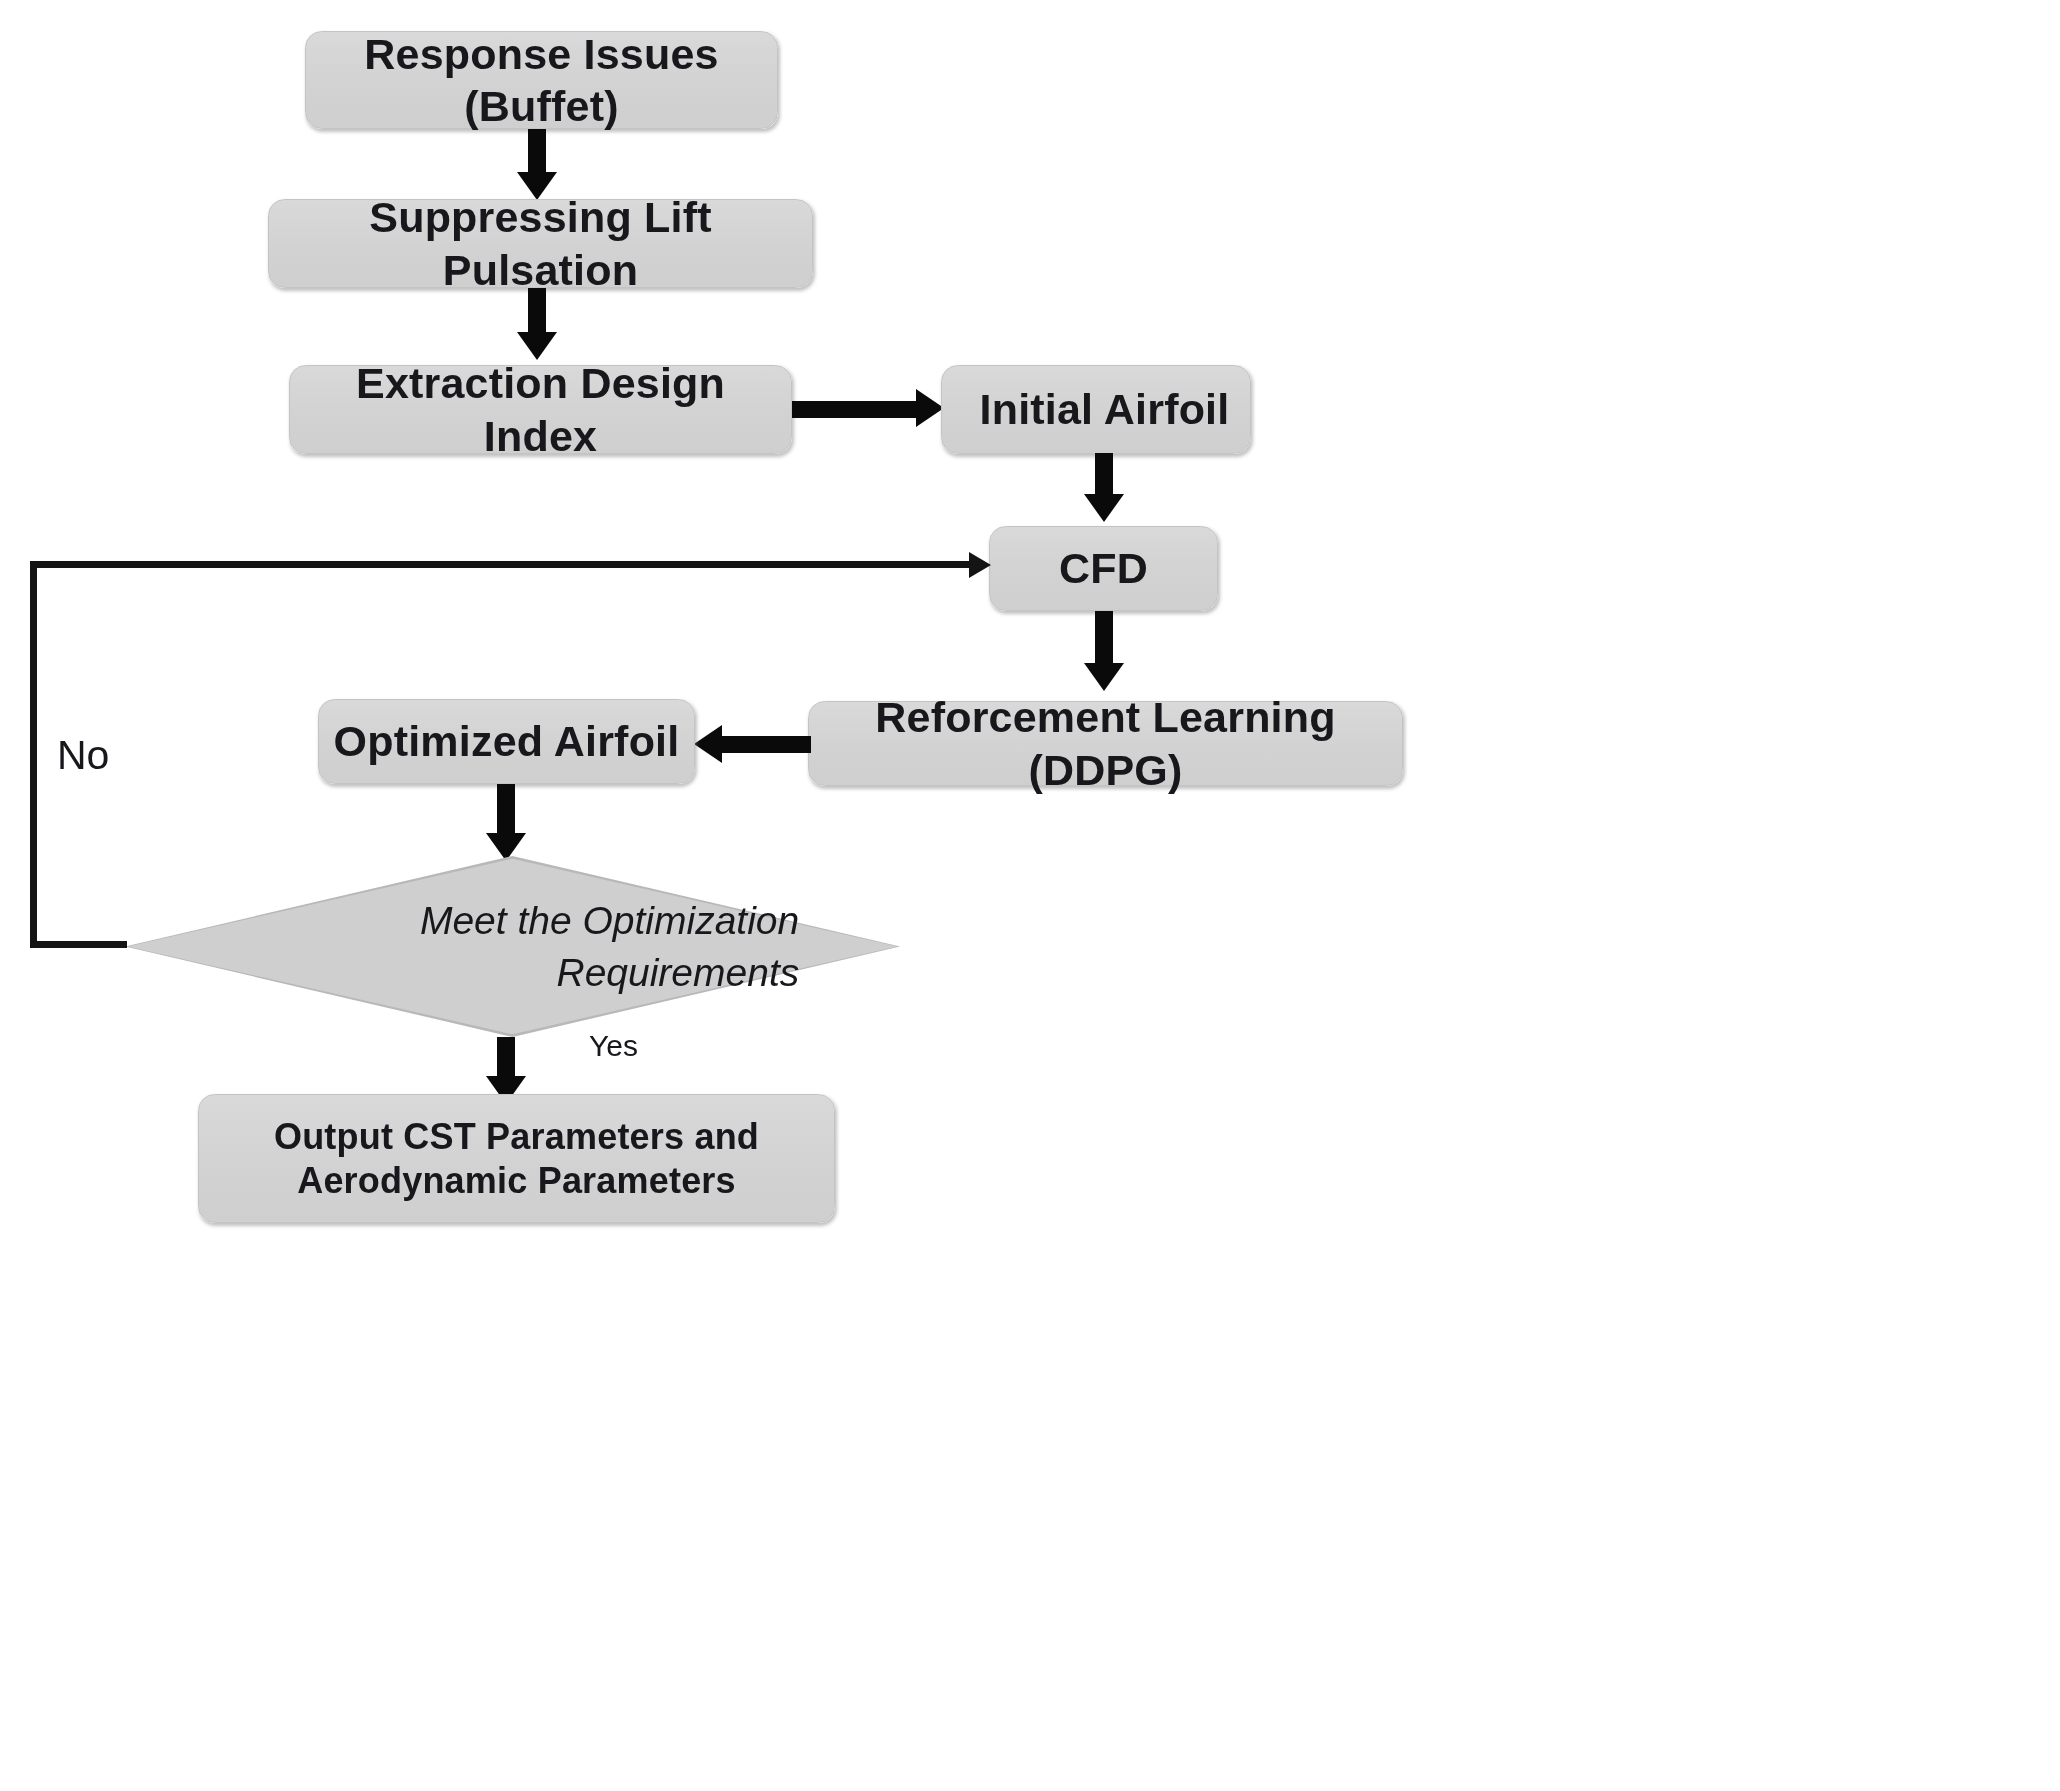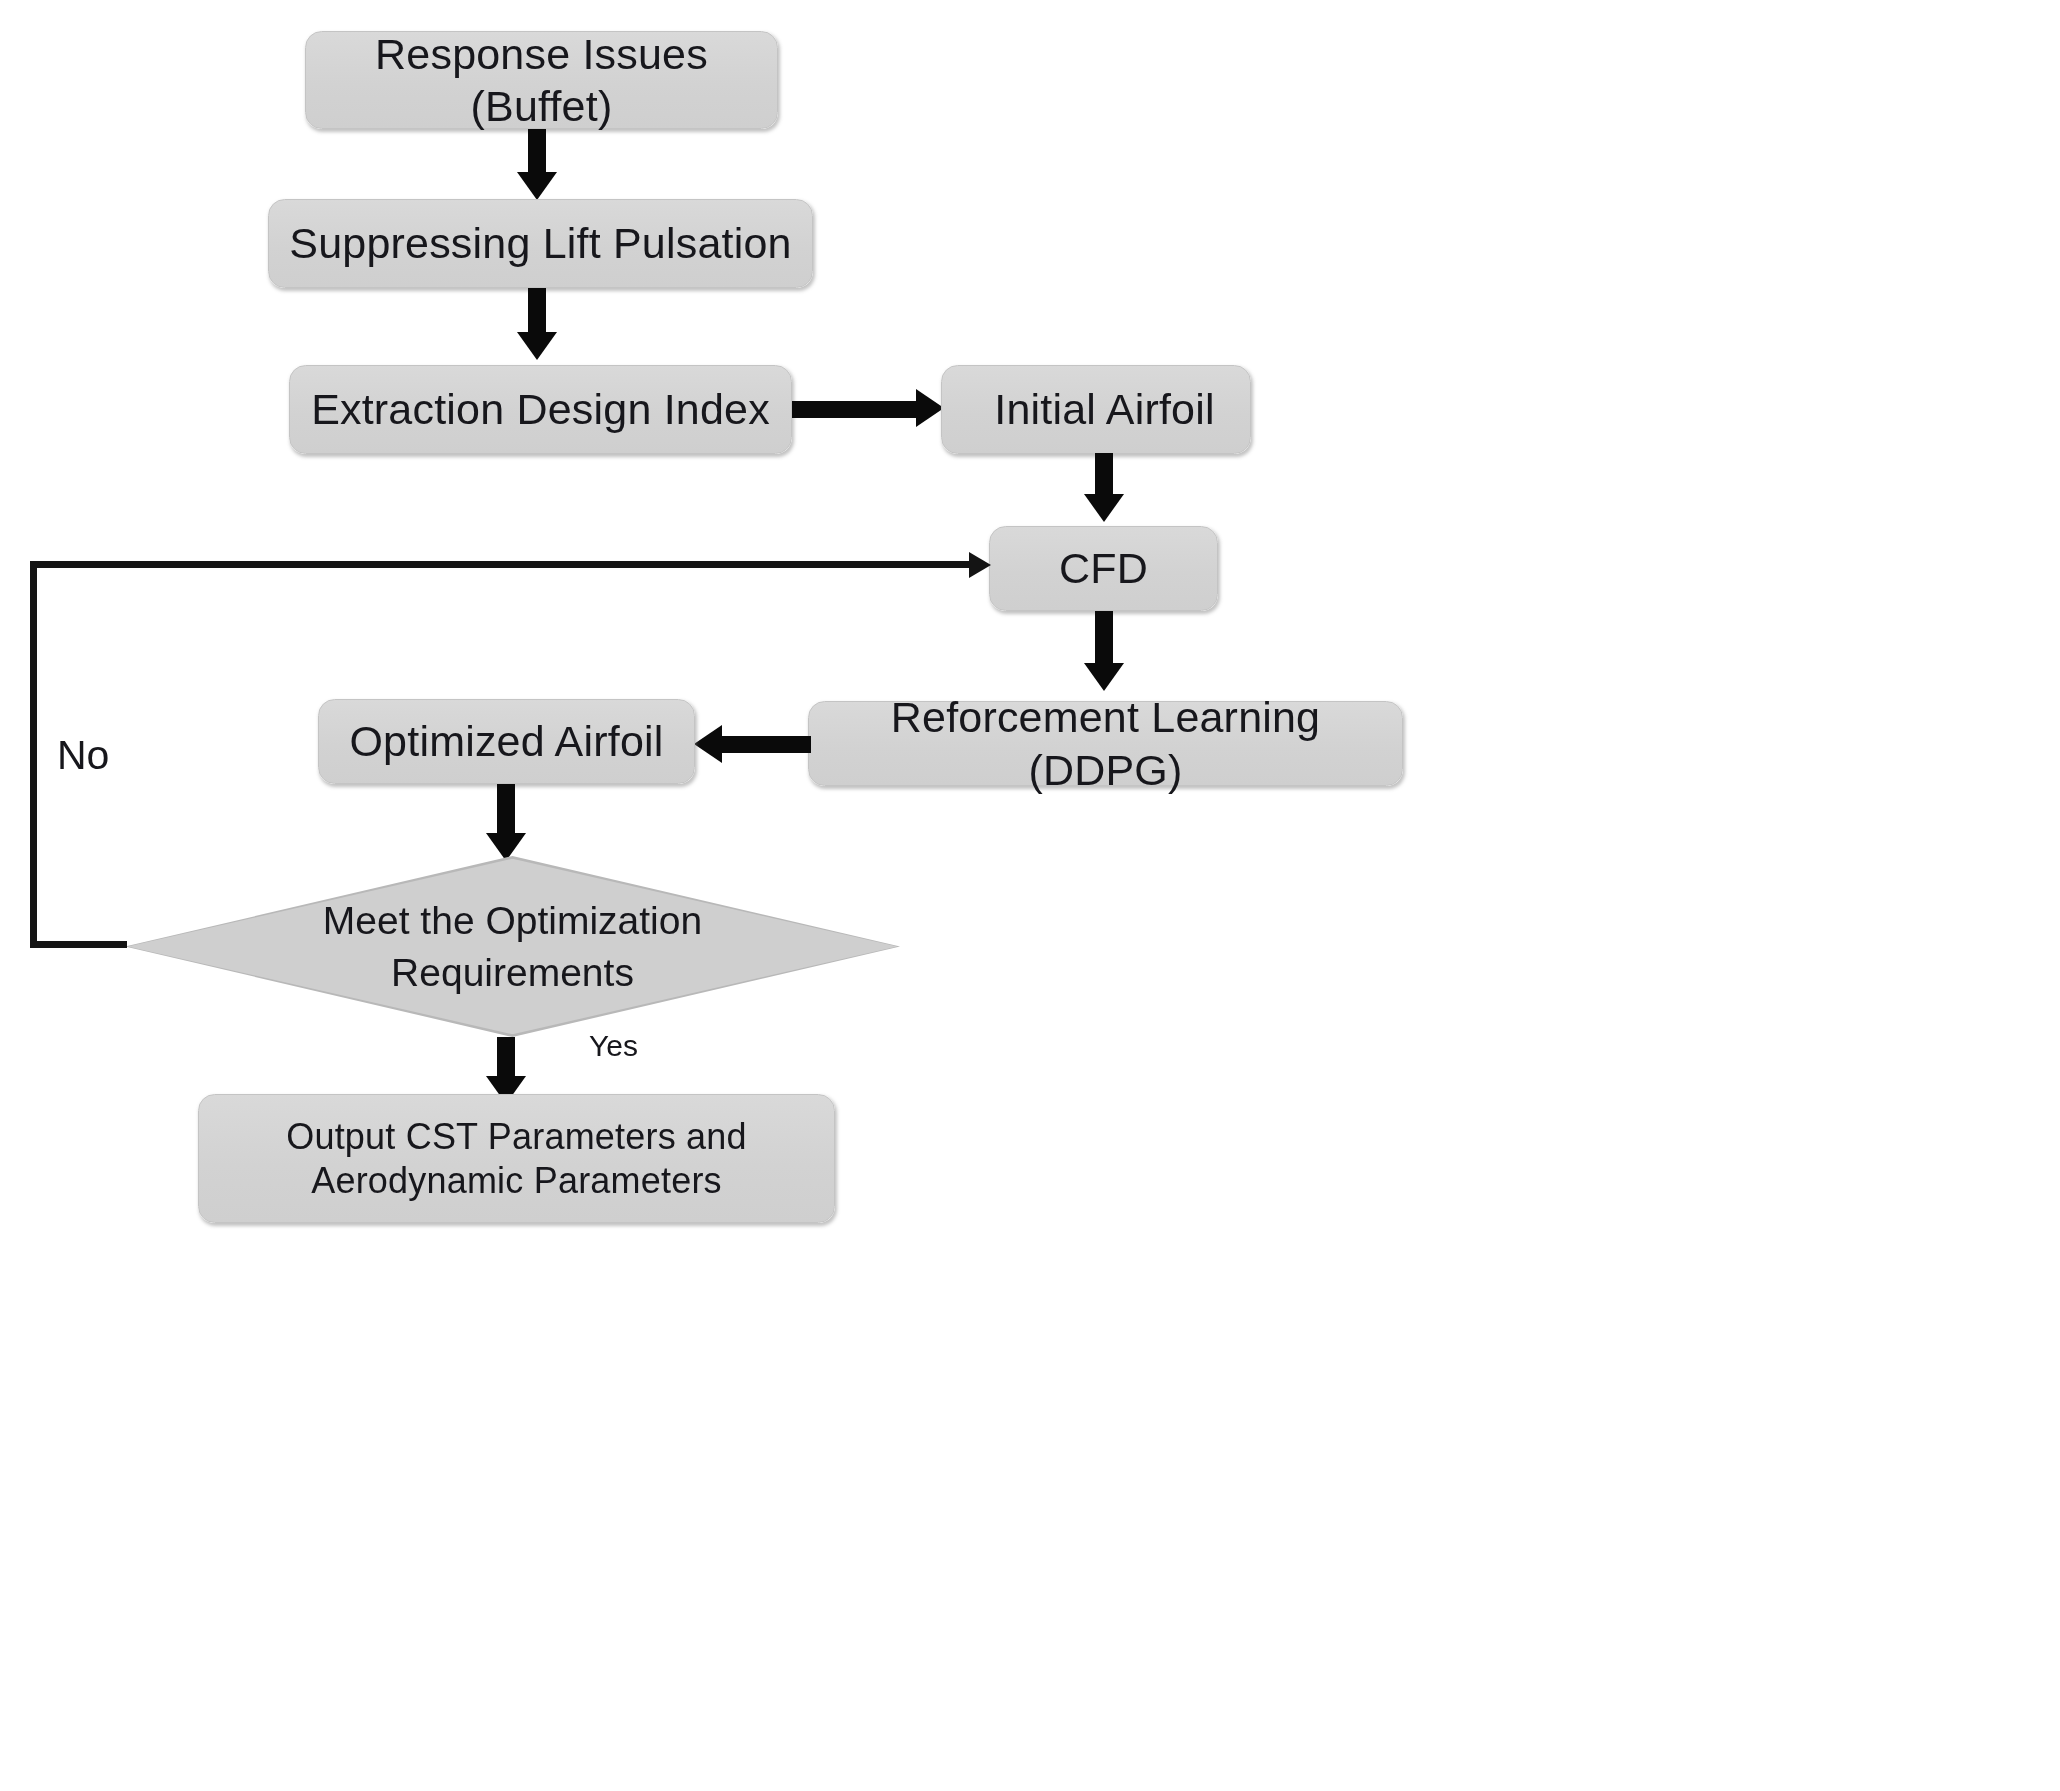--- a/index.html
+++ b/index.html
@@ -20,21 +20,21 @@
     box-sizing:border-box;
     background:linear-gradient(180deg,#d9d9d9 0%, #d2d2d2 55%, #cfcfcf 100%);
     border:1.8px solid #c4c4c4;
     border-radius:16.6px;
     box-shadow:1.8px 2.8px 3.7px rgba(120,120,120,0.45);
     display:flex;
     align-items:center;
     justify-content:center;
     text-align:center;
     color:#17171c;
-    font-weight:400;
+    font-weight:700;
     letter-spacing:0.2px;
     line-height:1.22;
     padding:3.7px 13px;
   }
   .node span{display:block;width:100%;}
 
   
   .diamond-wrap{
     position:absolute;
     display:flex;
@@ -49,24 +49,25 @@
   }
   .diamond-inner{
     position:absolute;
     left:2.8px;right:2.8px;top:2.8px;bottom:2.8px;
     background:#cfcfcf;
     clip-path:polygon(50% 0%,100% 50%,50% 100%,0% 50%);
   }
   .diamond-label{
     position:relative;
     z-index:3;
-    text-align:center;
+    text-align:right;
     color:#17171c;
     line-height:1.32;
     width:74%;
+    font-style:italic;
   }
 
   
   .v-arrow{
     position:absolute;
     background:#0a0a0a;
   }
   .v-head{
     position:absolute;
     width:0;height:0;

